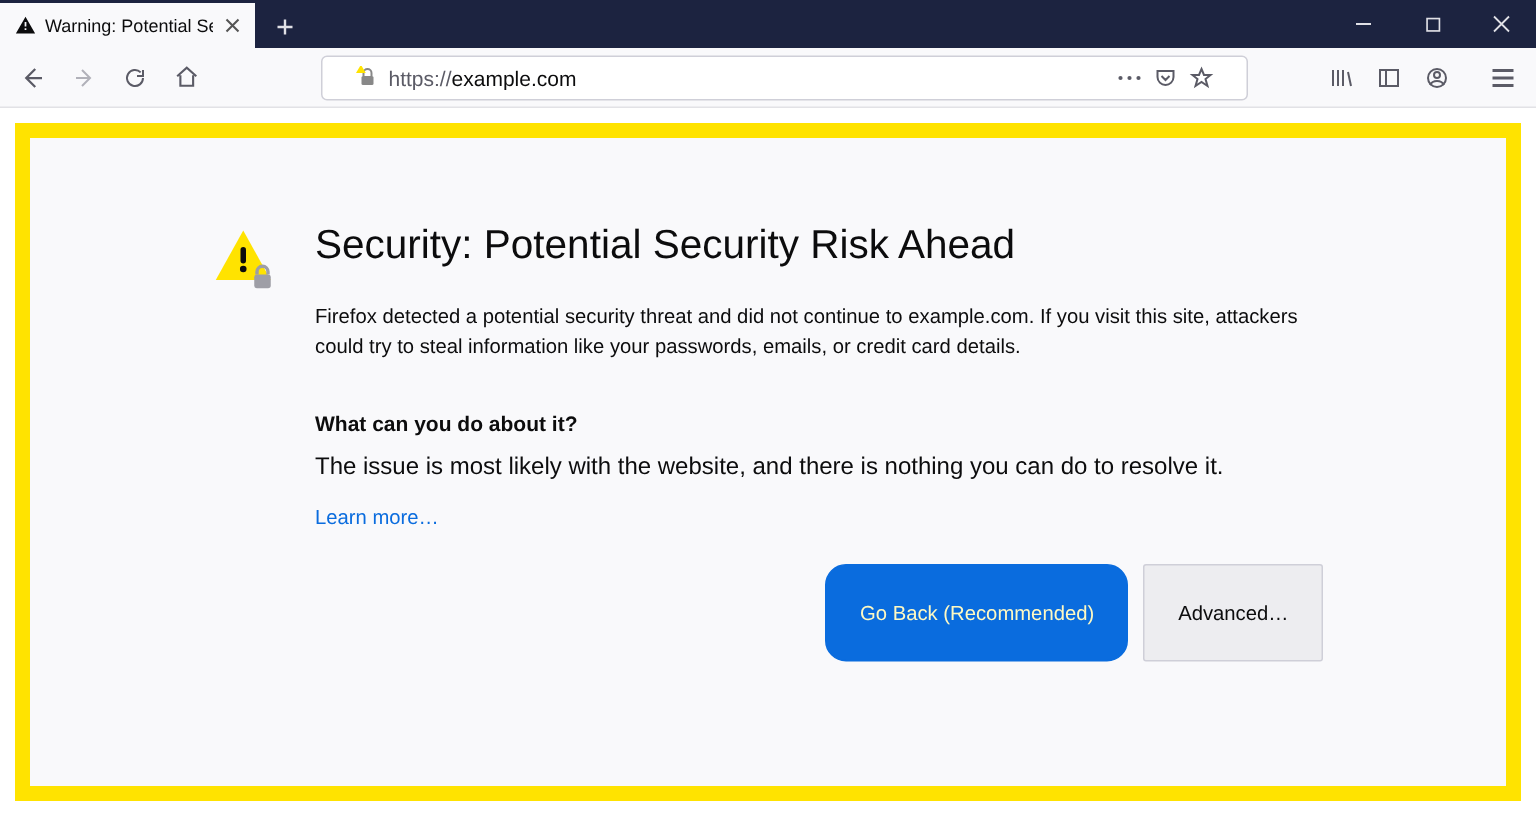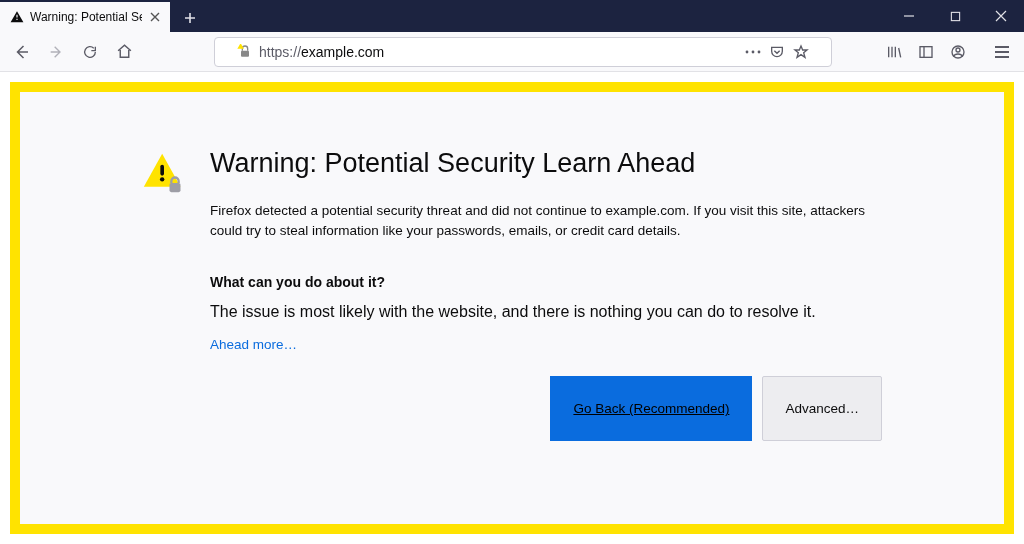--- a/index.html
+++ b/index.html
@@ -111,22 +111,22 @@
     font-weight: 400;
     color:#0c0c0d;
     margin-bottom: 22px;
   }
   .warn-p { font-size: 13.5px; color:#0c0c0d; line-height: 1.45; margin-bottom: 34px; }
   .warn-sub { font-size: 14px; font-weight: 700; margin-bottom: 10px; }
   .warn-p2 { font-size: 16px; line-height:1.45; margin-bottom: 14px; }
   .learn-link { color:#0a6cde; font-size: 13.5px; text-decoration:none; }
   .btn-row { display:flex; justify-content:flex-end; gap:10px; margin-top: 24px; }
   .btn-primary {
-    background:#0a6cde; color:#000000; border:1px solid #0a6cde;
-    padding: 7px 22px; font-size: 13.5px; border-radius:0;text-decoration:underline;
+    background:#0a6cde; color:#fef9c3; border:1px solid #0a6cde;
+    padding: 7px 22px; font-size: 13.5px; border-radius:14px;
   }
   .btn-secondary {
     background:#ededf0; color:#0c0c0d; border:1px solid #cfcfd8;
     padding: 24px 22px; font-size: 13.5px; border-radius:2px;
   }
   svg { display:block; }
 </style>
 </head>
 <body>
 
@@ -257,25 +257,25 @@
           <path d="M22 4 2 40h40L22 4z" fill="#ffe300"></path>
           <circle cx="22" cy="32" r="2.4" fill="#0c0c0d"></circle>
           <rect x="20" y="16" width="4" height="12" rx="2" fill="#0c0c0d"></rect>
           <g transform="translate(28,28)">
             <rect x="2" y="8" width="12" height="10" rx="2" fill="#9e9ea6"></rect>
             <path d="M4 8V6a4 4 0 0 1 8 0v2" fill="none" stroke="#9e9ea6" stroke-width="2.5"></path>
           </g>
         </svg>
       </div>
       <div class="warn-main">
-        <h1 class="warn-title">Warning: Potential Security Learn Ahead</h1>
+        <h1 class="warn-title">Security: Potential Security Risk Ahead</h1>
         <p class="warn-p">Firefox detected a potential security threat and did not continue to example.com. If you visit this site, attackers could try to steal information like your passwords, emails, or credit card details.</p>
         <p class="warn-sub">What can you do about it?</p>
         <p class="warn-p2">The issue is most likely with the website, and there is nothing you can do to resolve it.</p>
-        <a href="#" class="learn-link">Ahead more…</a>
+        <a href="#" class="learn-link">Learn more…</a>
         <div class="btn-row">
           <button class="btn-primary">Go Back (Recommended)</button>
           <button class="btn-secondary">Advanced…</button>
         </div>
       </div>
     </div>
   </div>
 </div>
 
 </body></html>

